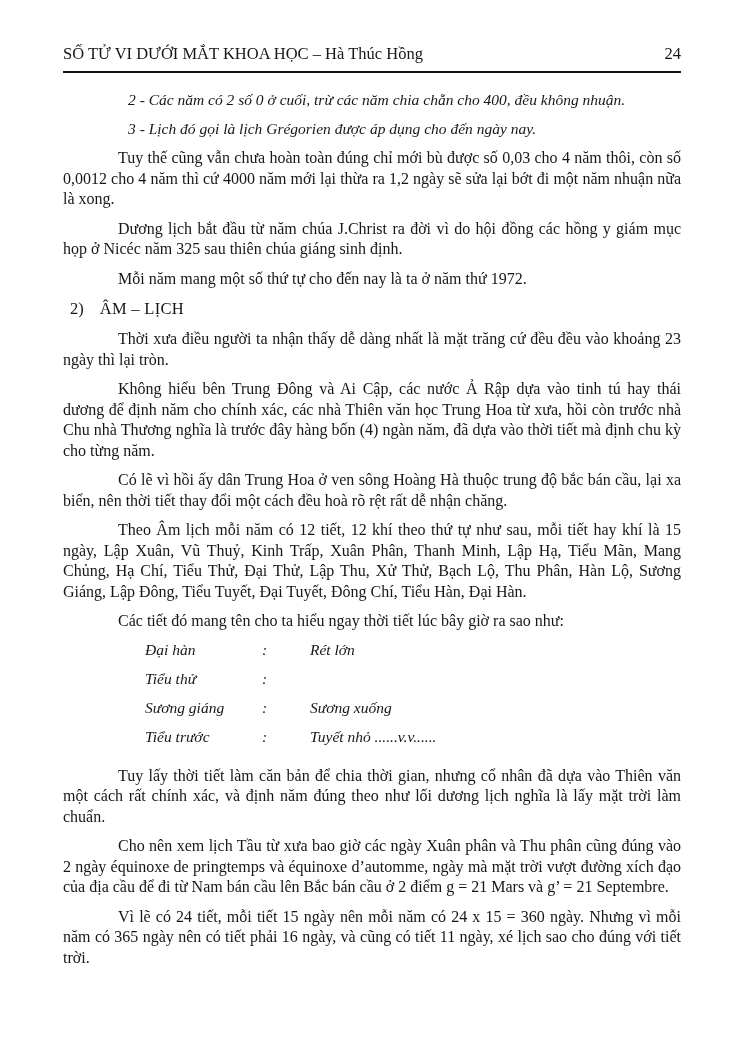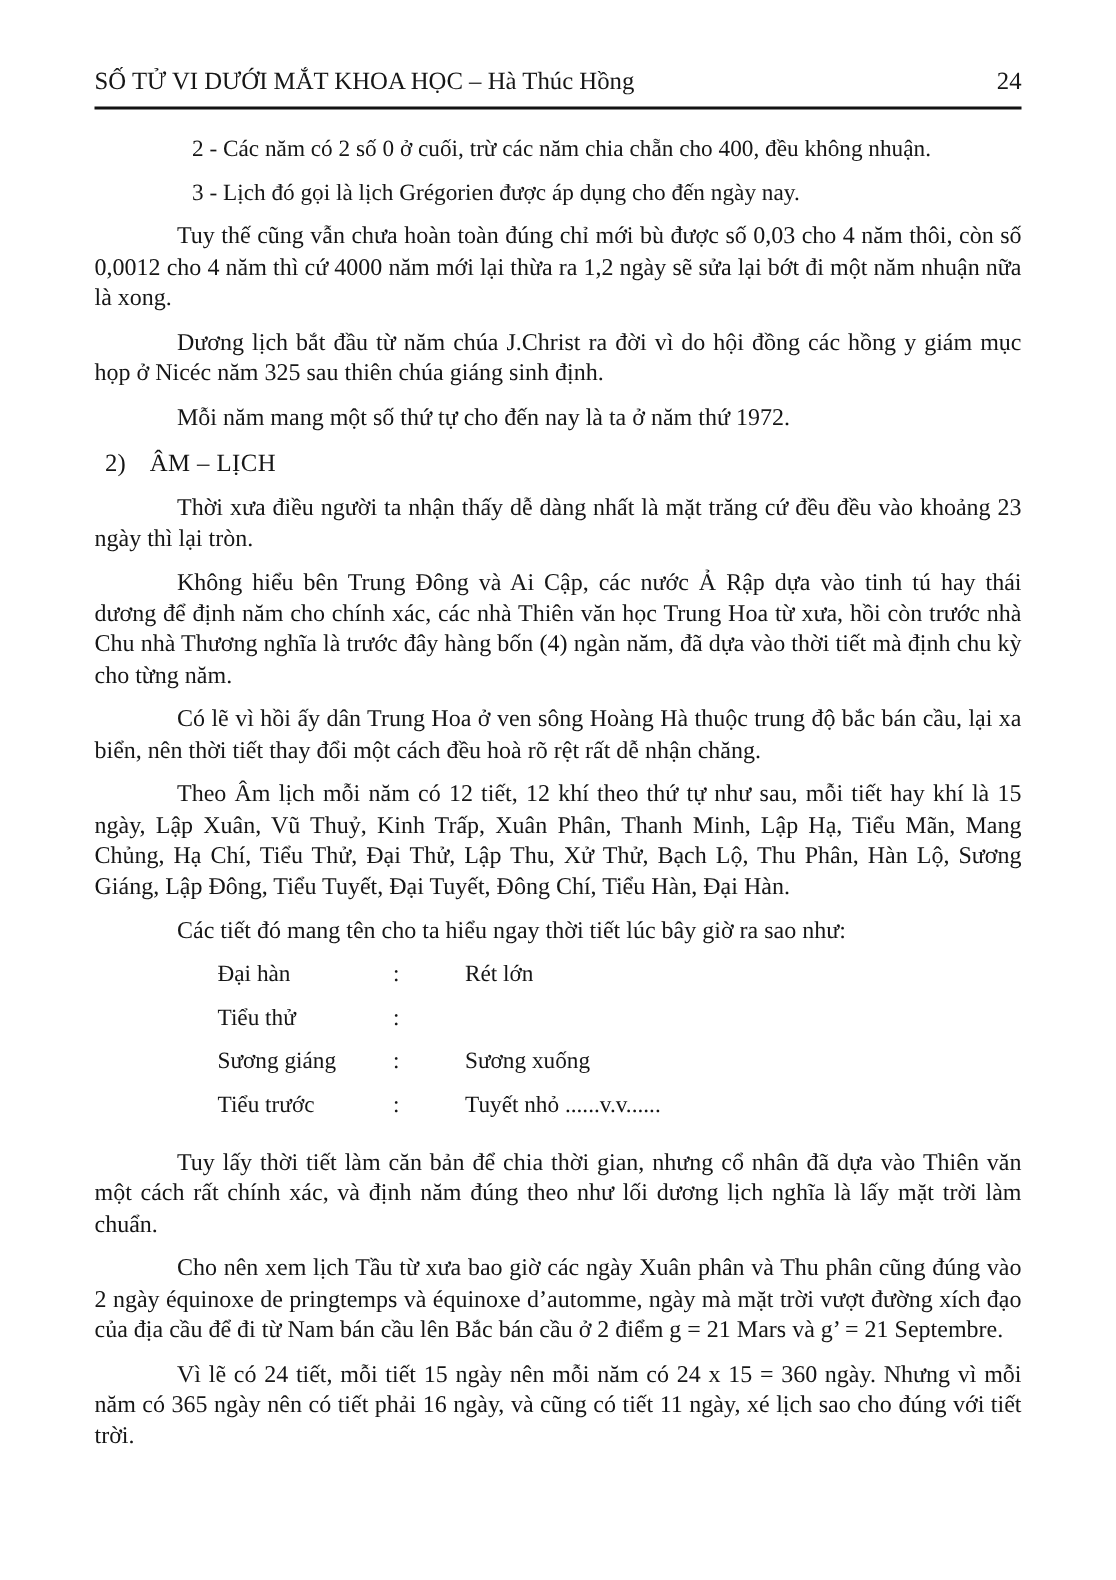--- a/index.html
+++ b/index.html
@@ -28,20 +28,21 @@
     line-height: 20px;
     white-space: nowrap;
   }
   .header-rule {
     border: none;
     border-top: 2px solid #121212;
     margin: 7px 0 0 0;
   }
   .notes {
     margin-top: 17px;
+    font-style: italic;
   }
   .note {
     padding-left: 65px;
     font-size: 15.5px;
     line-height: 20px;
     margin-bottom: 9px;
   }
   p.body-par {
     margin: 0 0 9px 0;
     font-size: 16px;
@@ -63,20 +64,21 @@
     letter-spacing: 0.3px;
   }
   .terms-table {
     margin: 3px 0 9px 82px;
     font-size: 15.5px;
   }
   .term-row {
     display: flex;
     align-items: baseline;
     height: 29px;
+    font-style: italic;
   }
   .term-label { width: 117px; }
   .term-colon { width: 48px; }
   .term-meaning { flex: 1; }
 </style>
 </head>
 <body>
 
 <div class="page">
 

